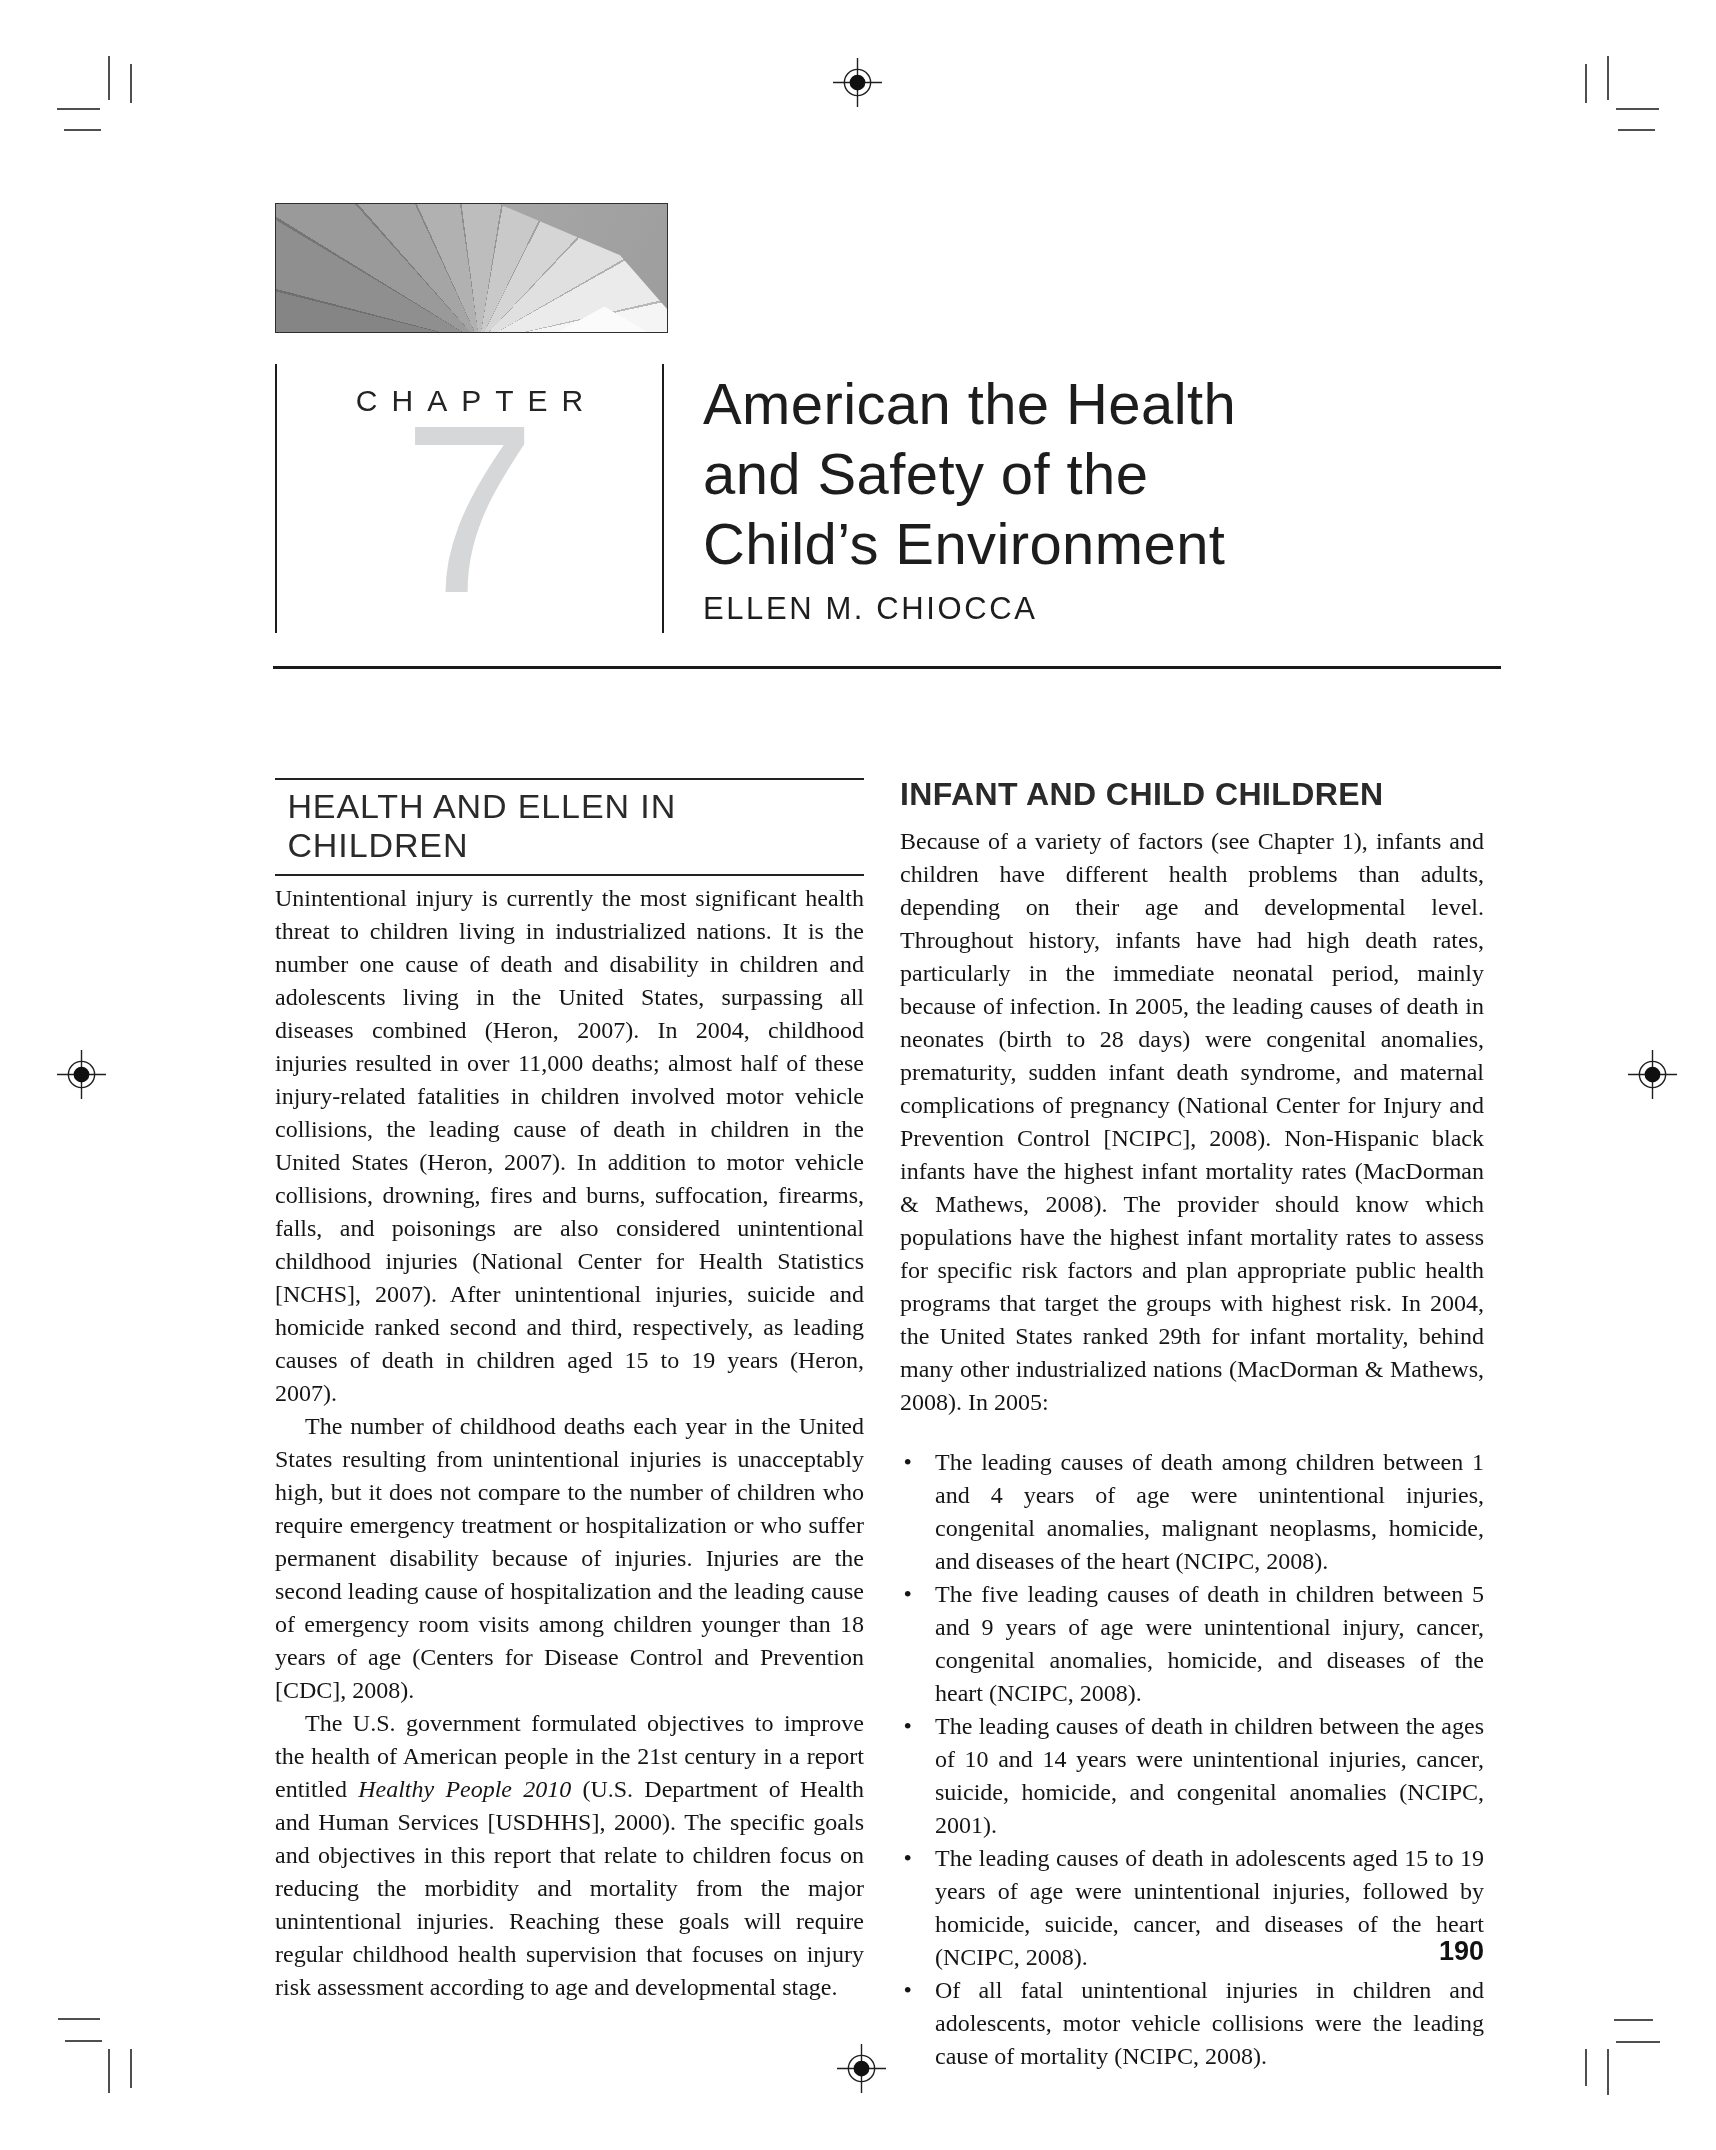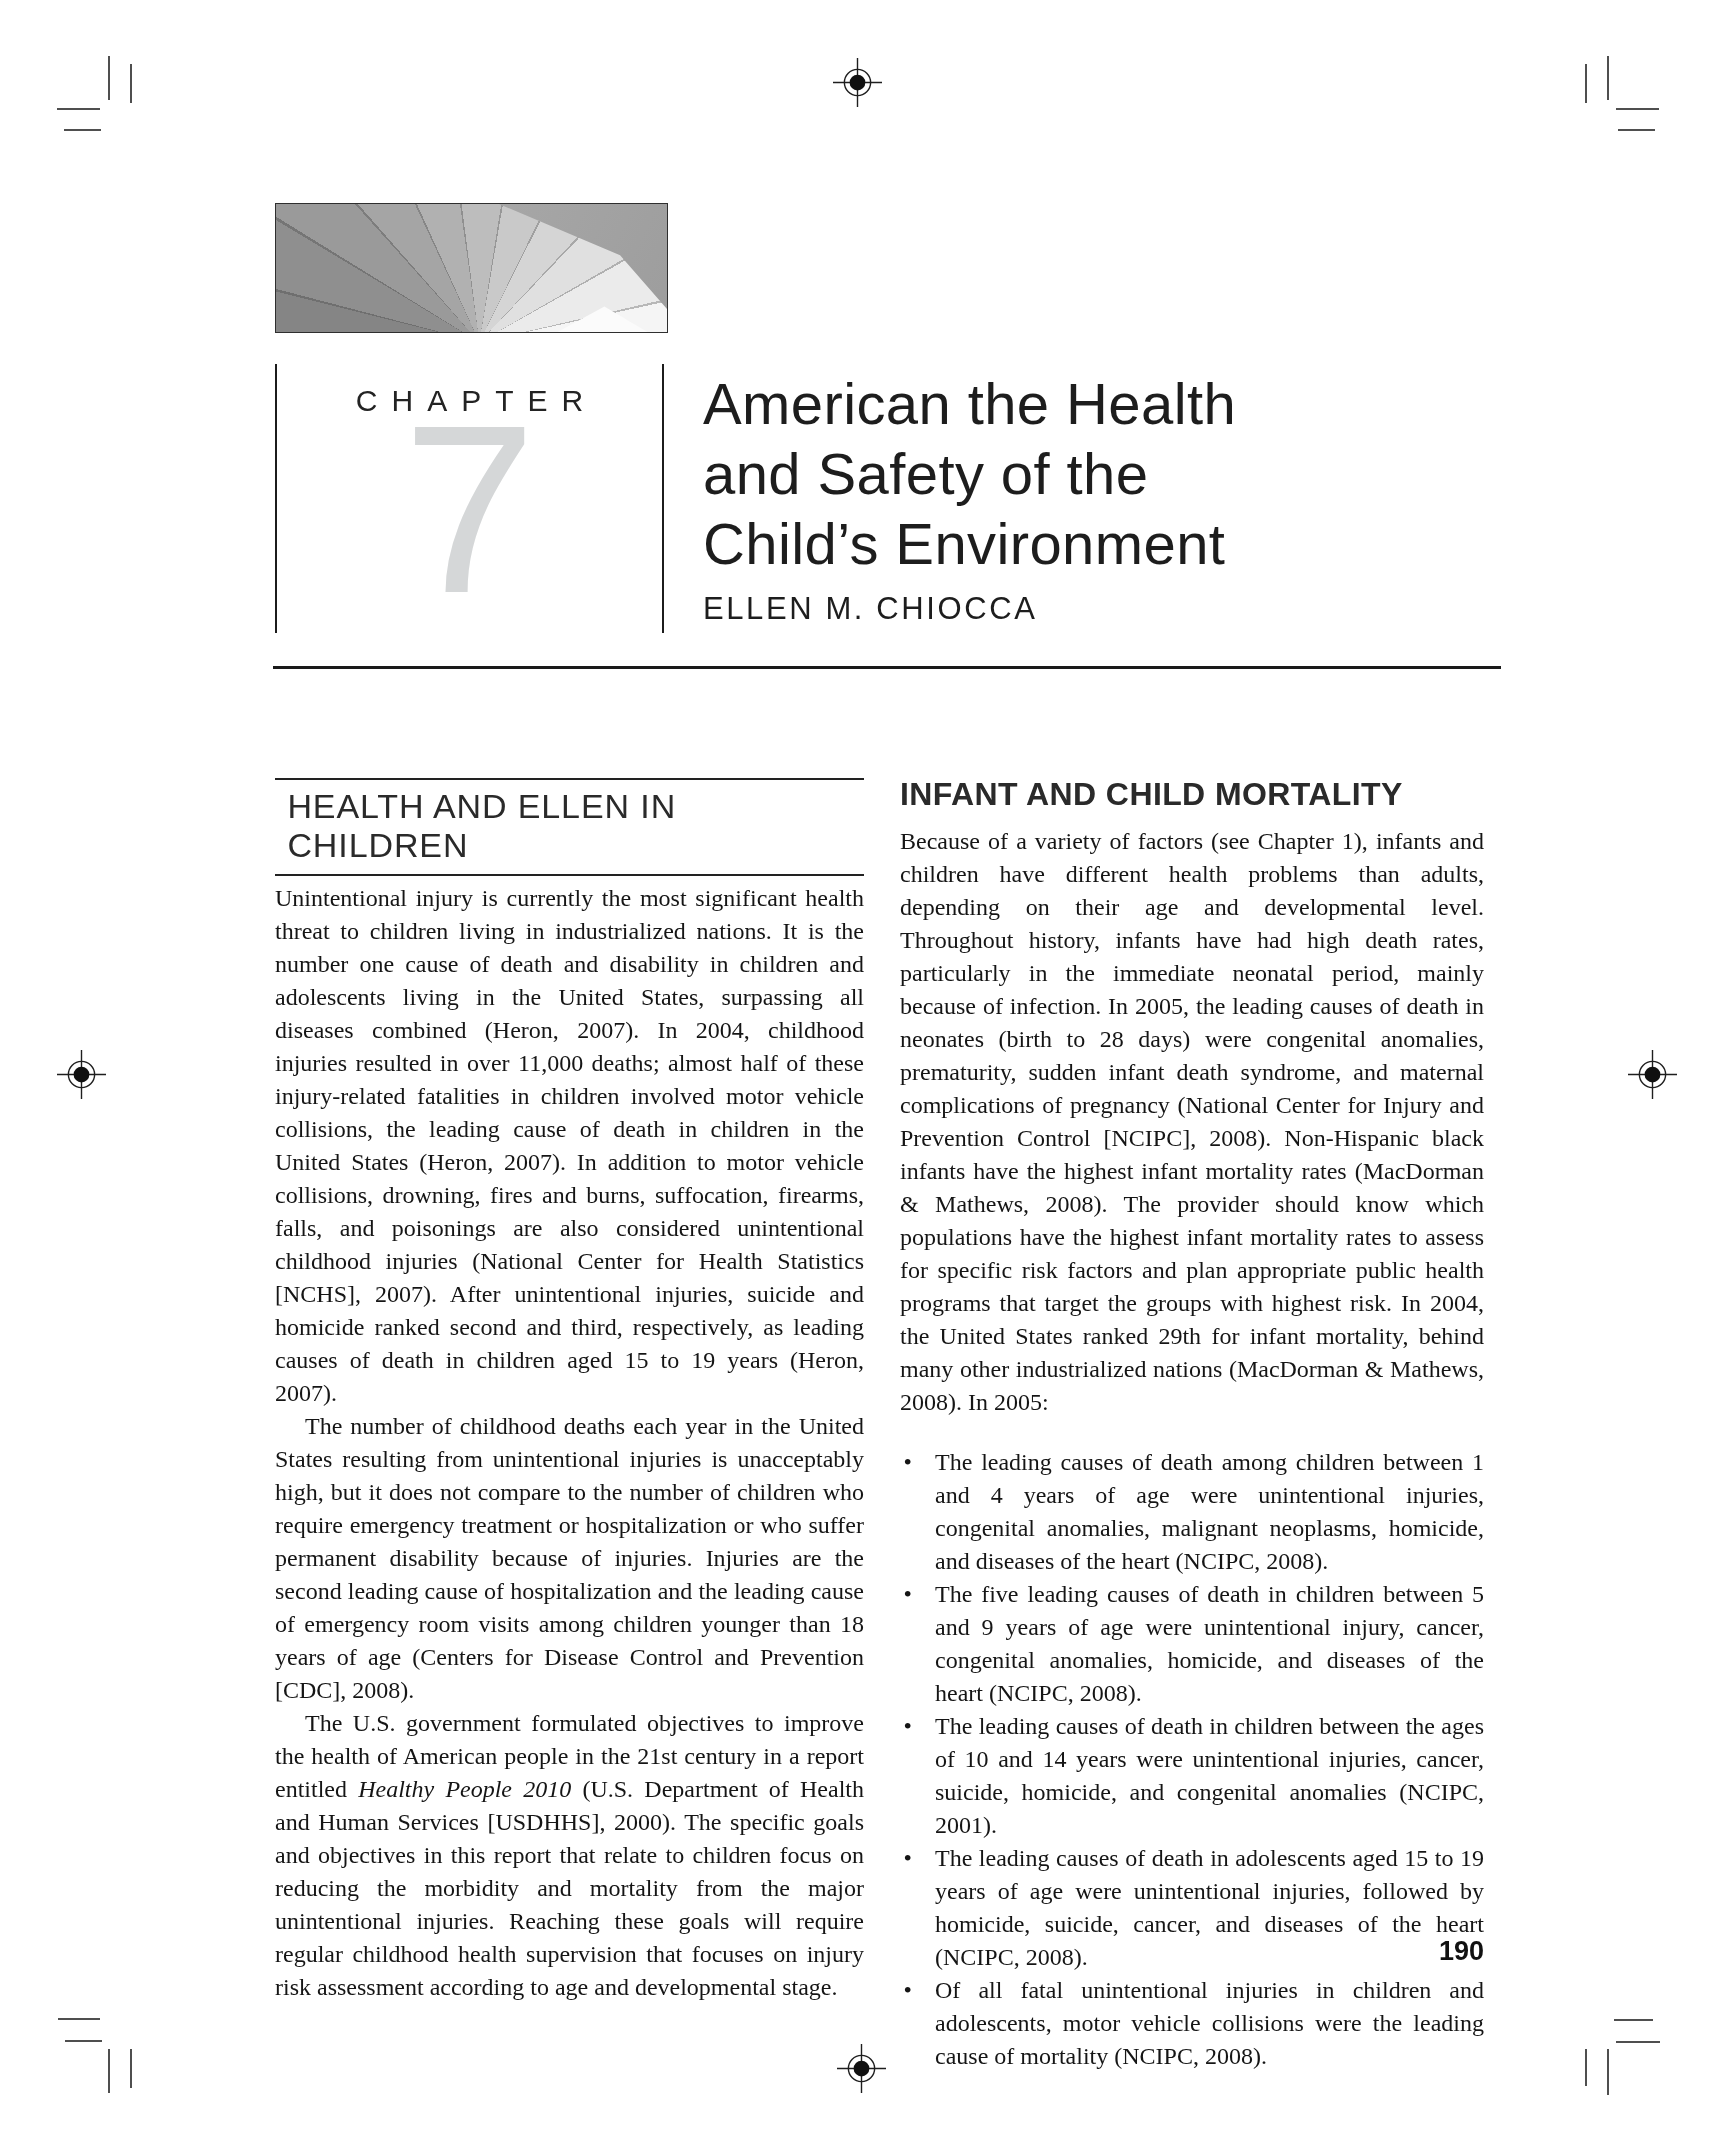--- a/index.html
+++ b/index.html
@@ -166,21 +166,21 @@
         </div>
     </div>
     <div class="body-copy" id="left-paragraphs">
         <p class="body-para"><span>Unintentional injury is currently the most significant health threat to children living in industrialized nations. It is the number one cause of death and disability in children and adolescents living in the United States, surpassing all diseases combined (Heron, 2007). In 2004, childhood injuries resulted in over 11,000 deaths; almost half of these injury-related fatalities in children involved motor vehicle collisions, the leading cause of death in children in the United States (Heron, 2007). In addition to motor vehicle collisions, drowning, fires and burns, suffocation, firearms, falls, and poisonings are also considered unintentional childhood injuries (National Center for Health Statistics [NCHS], 2007). After unintentional injuries, suicide and homicide ranked second and third, respectively, as leading causes of death in children aged 15 to 19 years (Heron, 2007).</span></p>
         <p class="body-para indent"><span>The number of childhood deaths each year in the United States resulting from unintentional injuries is unacceptably high, but it does not compare to the number of children who require emergency treatment or hospitalization or who suffer permanent disability because of injuries. Injuries are the second leading cause of hospitalization and the leading cause of emergency room visits among children younger than 18 years of age (Centers for Disease Control and Prevention [CDC], 2008).</span></p>
         <p class="body-para indent"><span>The U.S. government formulated objectives to improve the health of American people in the 21st century in a report entitled </span><span class="ital">Healthy People 2010</span><span> (U.S. Department of Health and Human Services [USDHHS], 2000). The specific goals and objectives in this report that relate to children focus on reducing the morbidity and mortality from the major unintentional injuries. Reaching these goals will require regular childhood health supervision that focuses on injury risk assessment according to age and developmental stage.</span></p>
       </div>
   </div>
 
   <div class="col-right">
-    <h2 class="right-heading">INFANT AND CHILD MORTALITY</h2>
+    <h2 class="right-heading">INFANT AND CHILD CHILDREN</h2>
     <div id="right-intro">
         <p class="body-para"><span>Because of a variety of factors (see Chapter 1), infants and children have different health problems than adults, depending on their age and developmental level. Throughout history, infants have had high death rates, particularly in the immediate neonatal period, mainly because of infection. In 2005, the leading causes of death in neonates (birth to 28 days) were congenital anomalies, prematurity, sudden infant death syndrome, and maternal complications of pregnancy (National Center for Injury and Prevention Control [NCIPC], 2008). Non-Hispanic black infants have the highest infant mortality rates (MacDorman &amp; Mathews, 2008). The provider should know which populations have the highest infant mortality rates to assess for specific risk factors and plan appropriate public health programs that target the groups with highest risk. In 2004, the United States ranked 29th for infant mortality, behind many other industrialized nations (MacDorman &amp; Mathews, 2008). In 2005:</span></p>
       </div>
     <div class="bullet-list" id="bullet-list">
         <div class="bullet-item"><span class="bullet-glyph">•</span><span>The leading causes of death among children between 1 and 4 years of age were unintentional injuries, congenital anomalies, malignant neoplasms, homicide, and diseases of the heart (NCIPC, 2008).</span></div>
         <div class="bullet-item"><span class="bullet-glyph">•</span><span>The five leading causes of death in children between 5 and 9 years of age were unintentional injury, cancer, congenital anomalies, homicide, and diseases of the heart (NCIPC, 2008).</span></div>
         <div class="bullet-item"><span class="bullet-glyph">•</span><span>The leading causes of death in children between the ages of 10 and 14 years were unintentional injuries, cancer, suicide, homicide, and congenital anomalies (NCIPC, 2001).</span></div>
         <div class="bullet-item"><span class="bullet-glyph">•</span><span>The leading causes of death in adolescents aged 15 to 19 years of age were unintentional injuries, followed by homicide, suicide, cancer, and diseases of the heart (NCIPC, 2008).</span></div>
         <div class="bullet-item"><span class="bullet-glyph">•</span><span>Of all fatal unintentional injuries in children and adolescents, motor vehicle collisions were the leading cause of mortality (NCIPC, 2008).</span></div>
       </div>

